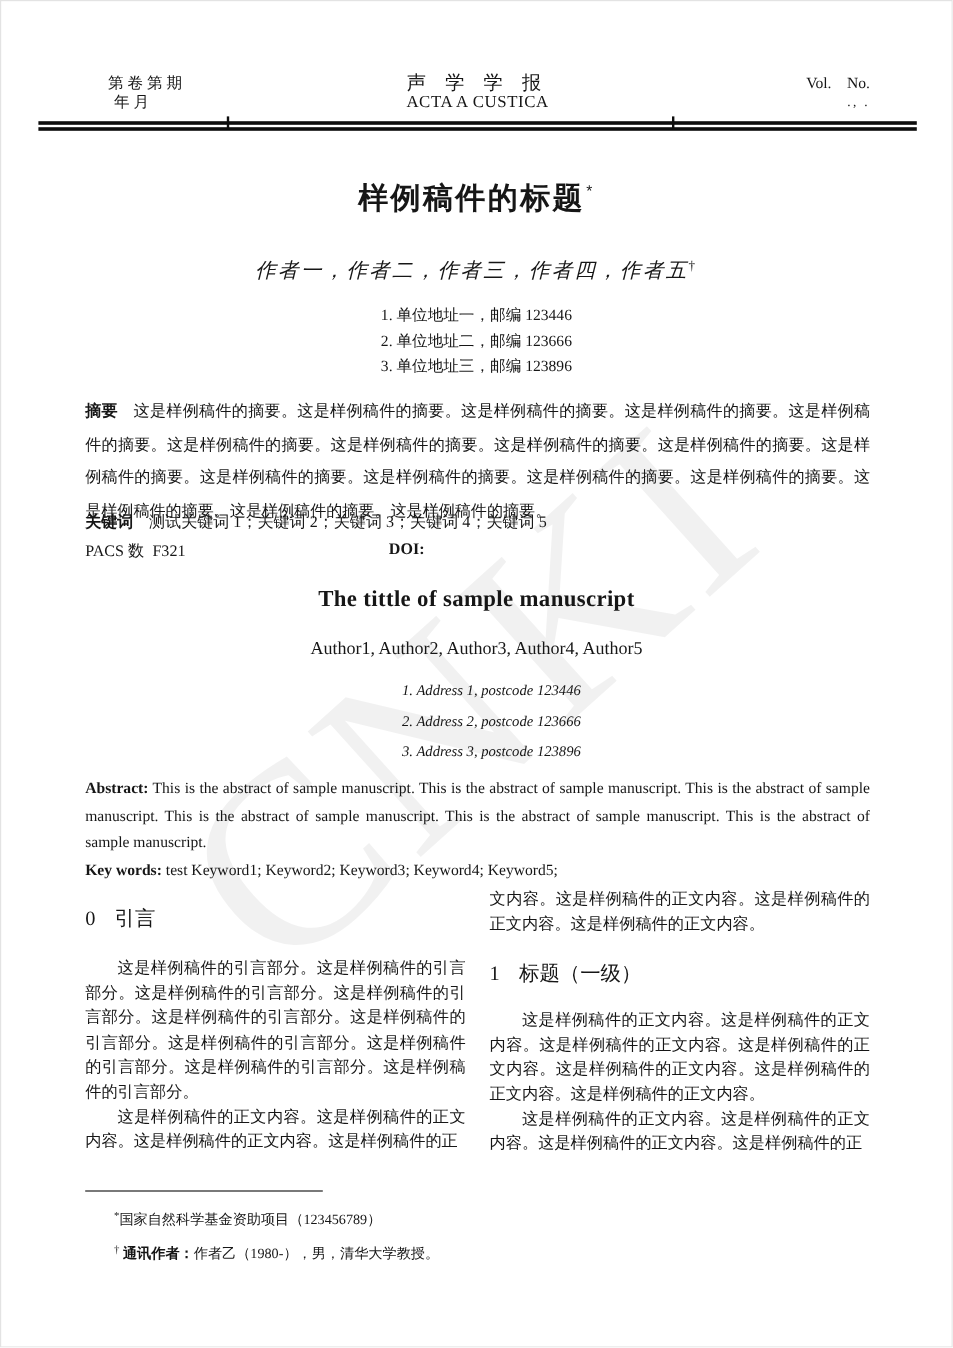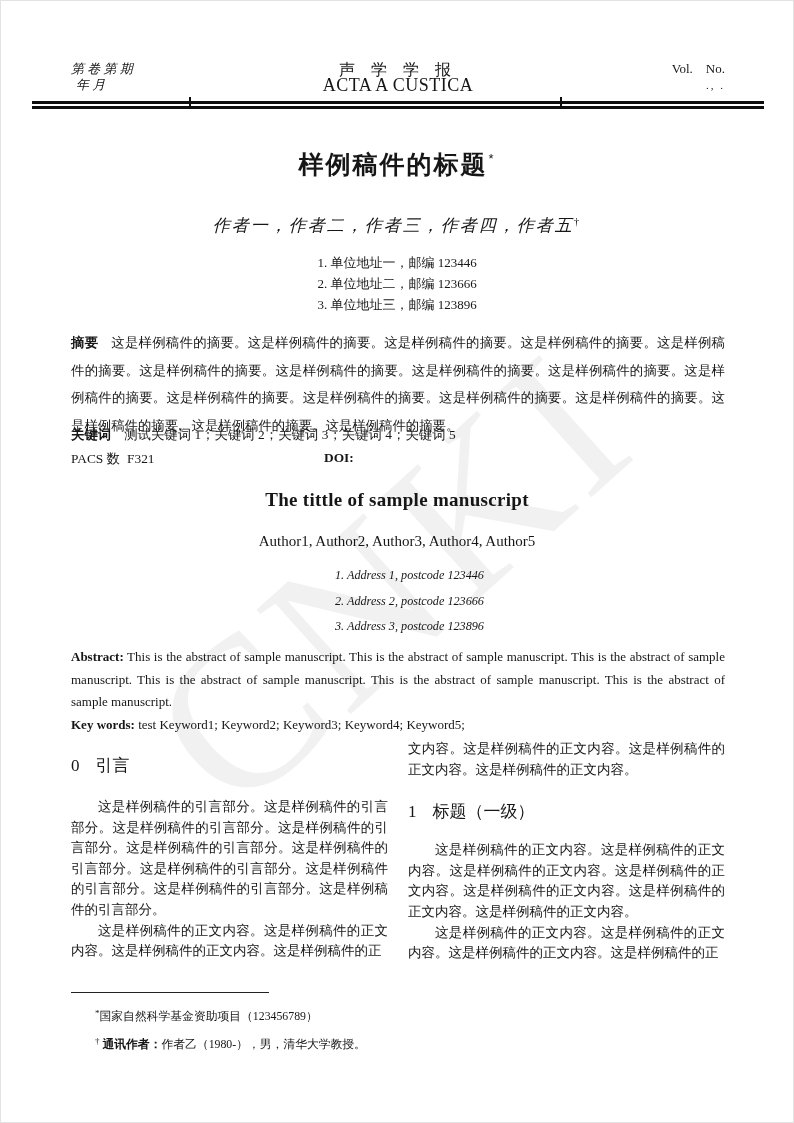--- a/index.html
+++ b/index.html
@@ -12,25 +12,25 @@
     position:absolute;left:60px;top:330px;width:660px;height:500px;
     display:flex;align-items:center;justify-content:center;
     transform:rotate(-42deg);transform-origin:50% 50%;
     font-family:"Liberation Serif","DejaVu Serif",serif;
     font-size:215px;font-weight:400;color:rgba(0,0,0,0.055);
     letter-spacing:6px;z-index:0;user-select:none;pointer-events:none;
   }
   .layer{position:absolute;inset:0;z-index:1;}
   
   .hdr{position:absolute;left:70px;top:60px;width:654px;height:38px;}
-  .hdr-left{position:absolute;left:0;top:0;font-size:13px;line-height:16px;font-style:italic;}
+  .hdr-left{position:absolute;left:19px;top:0;font-size:13px;line-height:16px;}
   .hdr-left .l2{padding-left:5px;}
   .hdr-center{position:absolute;left:0;right:0;top:0;text-align:center;}
   .hdr-center .jt{font-size:16px;letter-spacing:6px;line-height:17px;}
-  .hdr-center .je{font-size:18px;line-height:15px;letter-spacing:0.5px;}
+  .hdr-center .je{font-size:14px;line-height:15px;letter-spacing:0.5px;}
   .hdr-right{position:absolute;right:0;top:0;text-align:right;font-size:13px;line-height:16px;}
   .hdr-right .vol{margin-right:13px;}
   .hdr-right .l2{font-size:11px;letter-spacing:2px;}
   .double-rule{position:absolute;left:31px;top:100px;width:732px;height:2px;
     border-top:3px solid #0d0d0d;border-bottom:3px solid #0d0d0d;}
   .rule-tick{position:absolute;top:96px;width:2px;height:11px;background:#0d0d0d;}
   .tick1{left:188px;} .tick2{left:559px;}
   
   .title-zh{position:absolute;left:0;right:0;top:147px;text-align:center;
     font-family:"Liberation Sans","DejaVu Sans",sans-serif;

